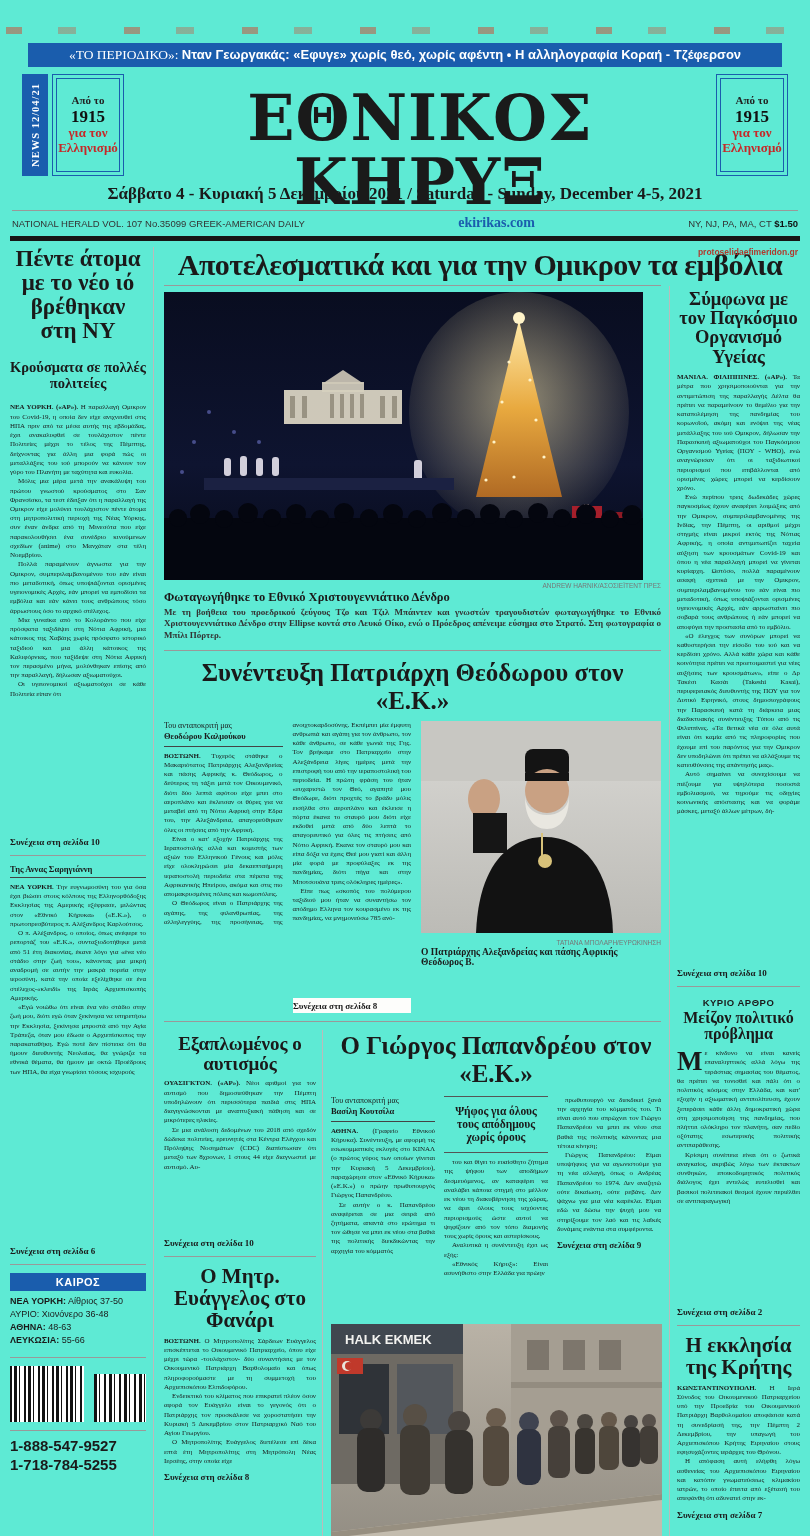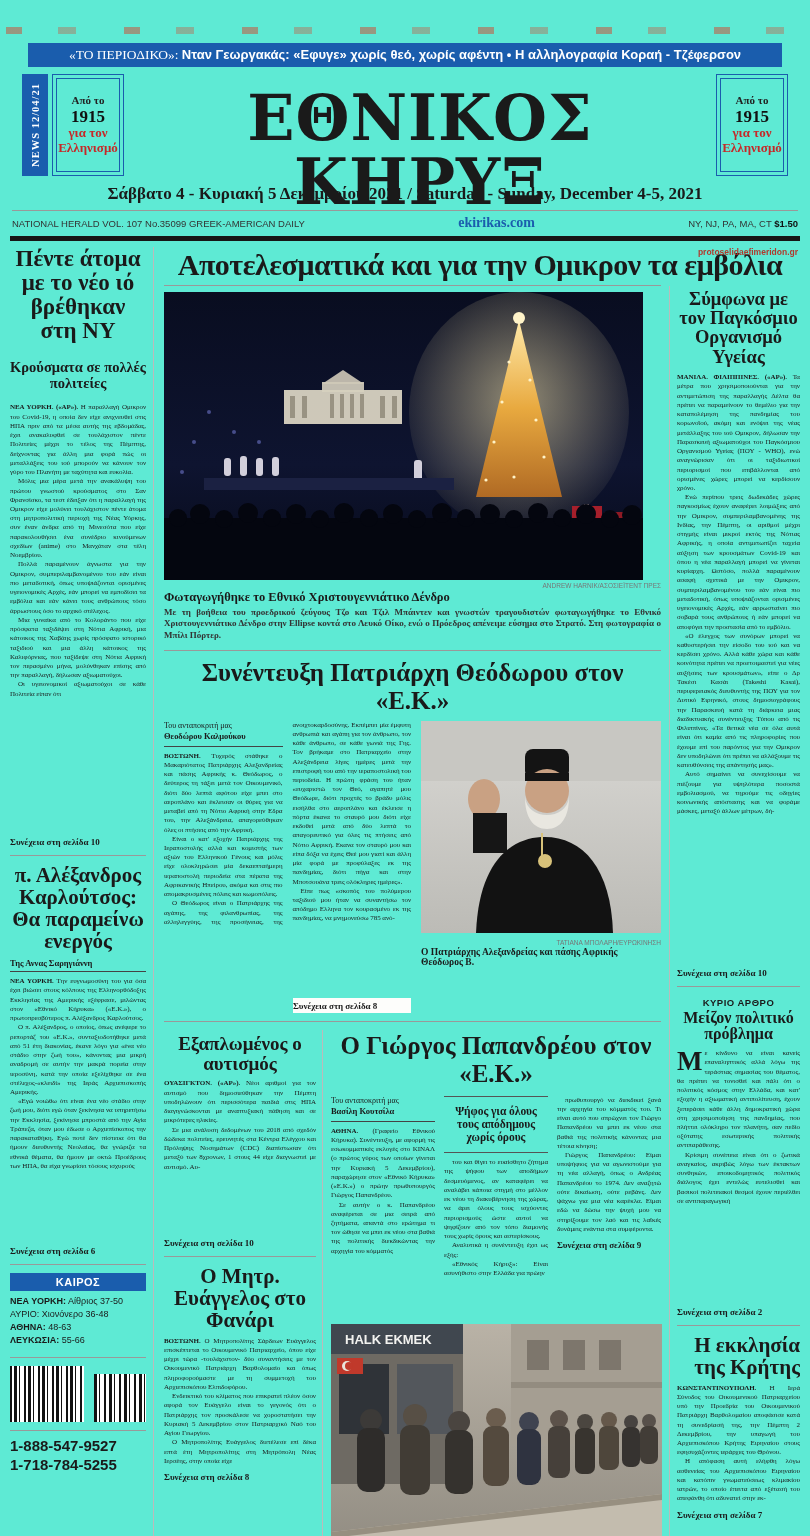--- a/index.html
+++ b/index.html
@@ -95,21 +95,21 @@
   .subhead{font-weight:bold;font-size:11.5px;text-align:center;line-height:1.15;
            border-top:1px solid #555;border-bottom:1px solid #555;padding:8px 2px;margin-bottom:5px;}
   .turkey-block{margin-top:10px;}
   
   .who{height:688px;}
   .who .atitle{font-size:18.5px;}
   .kyrio{height:322px;}
   .kyrio-label{font-family:"Liberation Sans",sans-serif;font-weight:bold;font-size:9.5px;text-align:center;letter-spacing:.5px;margin:2px 0 2px;}
   .kyrio .atitle{font-size:16px;}
   .dropcap{float:left;font-weight:bold;font-size:27px;line-height:.78;padding:2px 2px 0 0;}
-  .crete .atitle{font-size:21px;margin-top:8px;text-align:right;}
+  .crete .atitle{font-size:21px;margin-top:8px;}
 </style>
 </head>
 <body>
 
 <div class="page">
 
   <div class="top-artifact"></div>
 
   <div class="topbar">
     <span class="pref">«ΤΟ ΠΕΡΙΟΔΙΚΟ»:</span>
@@ -168,21 +168,20 @@
               <p class="ind">Μια γυναίκα από το Κολοράντο που είχε πρόσφατα ταξιδέψει στη Νότια Αφρική, μια κάτοικος της Χαβάης χωρίς πρόσφατο ιστορικό ταξιδιού και μια άλλη κάτοικος της Καλιφόρνιας, που ταξίδεψε στη Νότια Αφρική τον περασμένο μήνα, μολύνθηκαν επίσης από την παραλλαγή, δήλωσαν αξιωματούχοι.</p>
               <p class="ind">Οι υγειονομικοί αξιωματούχοι σε κάθε Πολιτεία είπαν ότι</p>
             </div>
         </div>
         <div class="cont">Συνέχεια στη σελίδα 10</div>
       </div>
 
       <div class="sec-rule"></div>
 
       <div class="karl fixed">
-        <h2 class="atitle">π. Αλέξανδρος Καρλούτσος: Θα παραμείνω ενεργός</h2>
         <div class="byline">
           <b>Της Αννας Σαρηγιάννη</b>
         </div>
         <div class="body grow">
           <p><b class="lead">ΝΕΑ ΥΟΡΚΗ.</b>
              <span>Την ευγνωμοσύνη του για όσα έχει βιώσει στους κόλπους της Ελληνορθόδοξης Εκκλησίας της Αμερικής εξέφρασε, μιλώντας στον «Εθνικό Κήρυκα» («Ε.Κ.»), ο πρωτοπρεσβύτερος π. Αλέξανδρος Καρλούτσος.</span></p>
           <div>
               <p class="ind">Ο π. Αλέξανδρος, ο οποίος, όπως ανέφερε το ρεπορτάζ του «Ε.Κ.», συνταξιοδοτήθηκε μετά από 51 έτη διακονίας, έκανε λόγο για «ένα νέο στάδιο στην ζωή του», κάνοντας μια μικρή αναδρομή σε αυτήν την μακρά πορεία στην ιεροσύνη, κατά την οποία εξελίχθηκε σε ένα στέλεχος-«κλειδί» της Ιεράς Αρχιεπισκοπής Αμερικής.</p>
               <p class="ind">«Εγώ νοιώθω ότι είναι ένα νέο στάδιο στην ζωή μου, διότι εγώ όταν ξεκίνησα να υπηρετήσω την Εκκλησία, ξεκίνησα μπροστά από την Αγία Τράπεζα, όταν μου έδωσε ο Αρχιεπίσκοπος την παρακαταθήκη. Εγώ ποτέ δεν πίστευα ότι θα ήμουν διευθυντής Νεολαίας, θα γνώριζα τα εθνικά θέματα, θα ήμουν με οκτώ Προέδρους των ΗΠΑ, θα είχα γνωρίσει τόσους ισχυρούς</p>
             </div>

